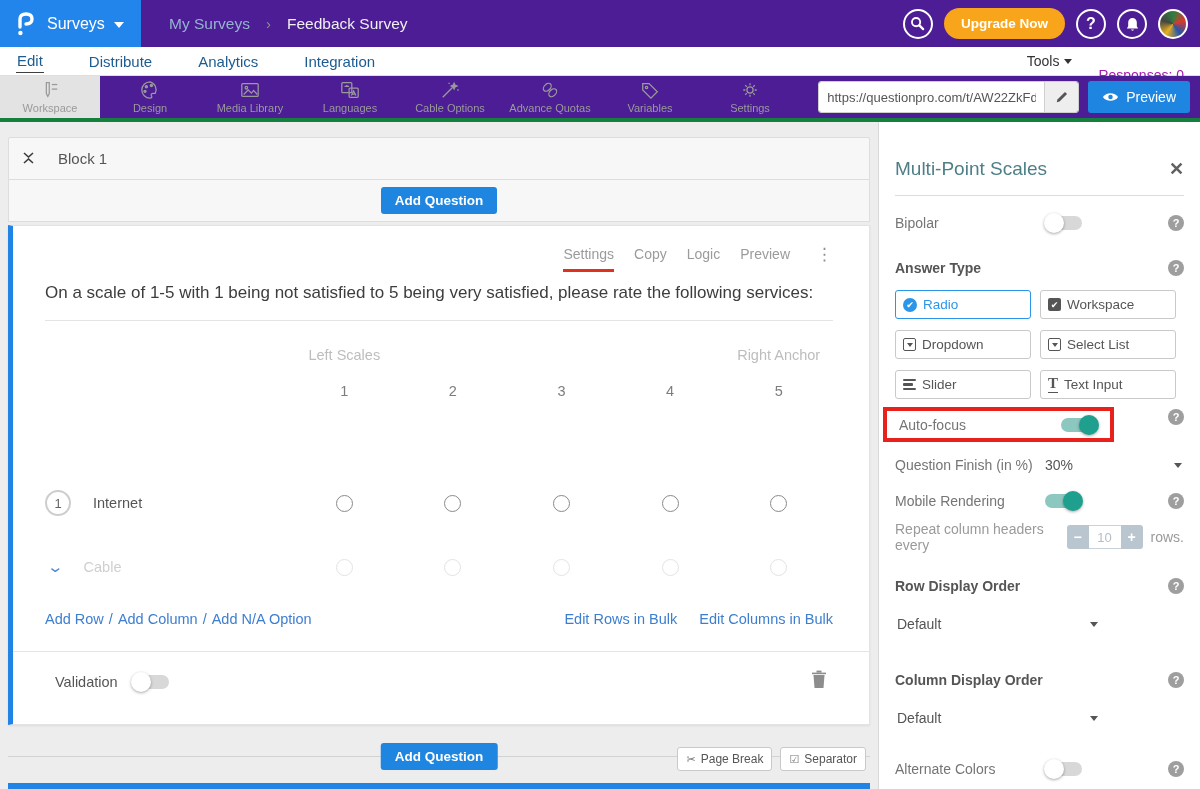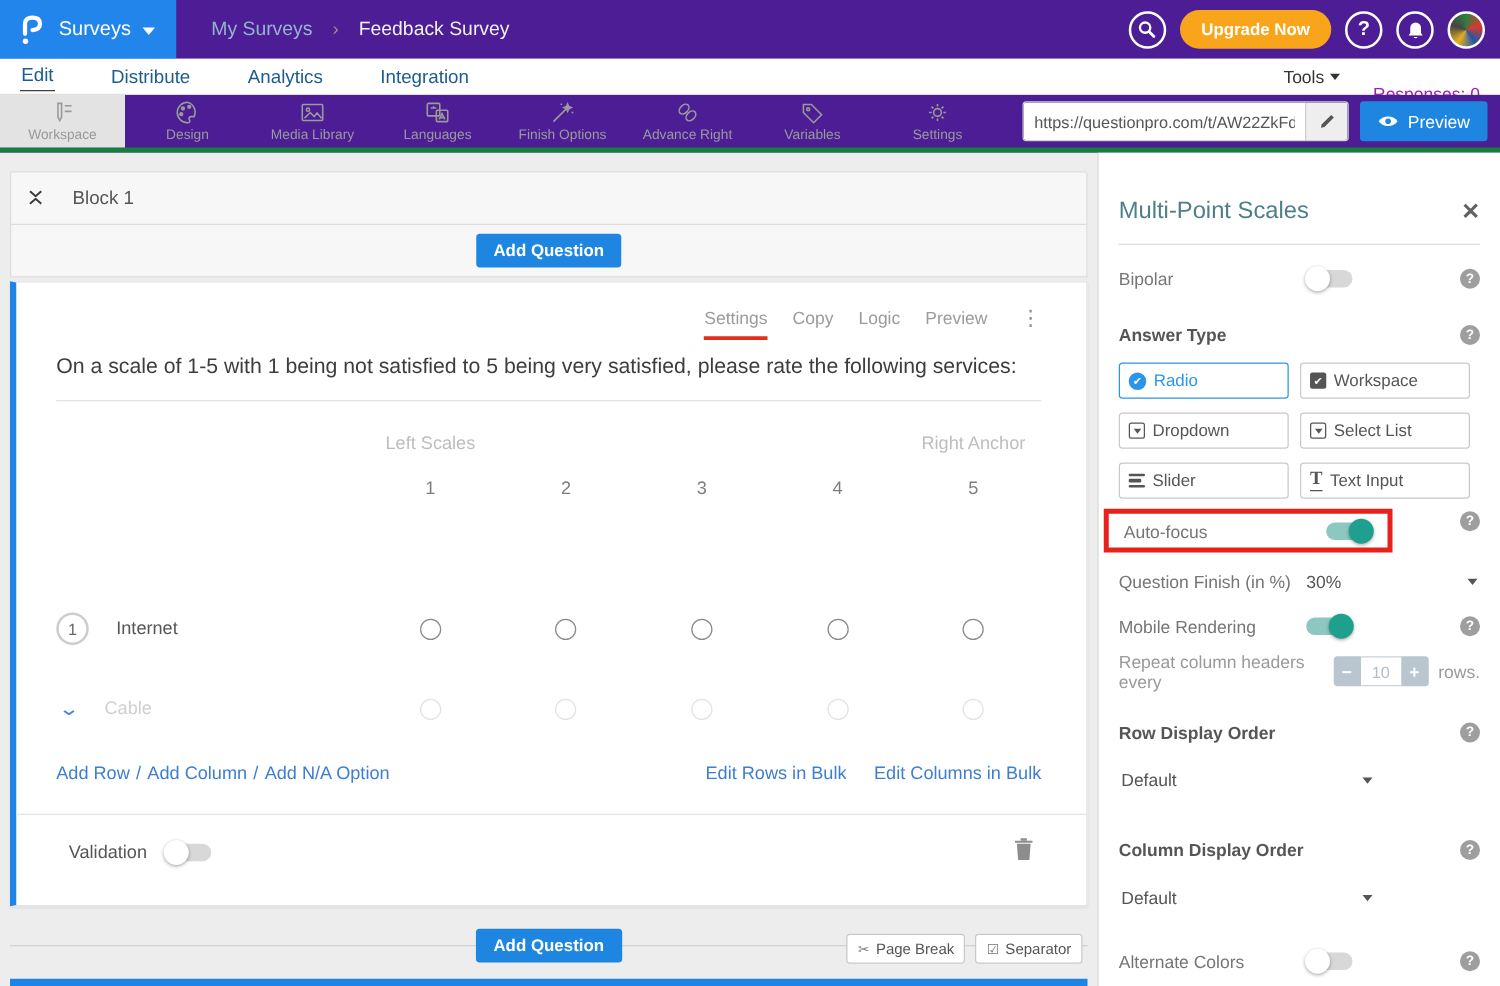--- a/index.html
+++ b/index.html
@@ -231,28 +231,28 @@
       </svg>
       <span class="tlabel">Languages</span>
     </div>
     <div class="tool-item">
       <svg width="22" height="20" viewBox="0 0 24 22">
         <line x1="4" y1="19" x2="15" y2="8"></line>
           <path d="M16.5 3.5 l1 2.2 2.2 1 -2.2 1 -1 2.2 -1-2.2 -2.2-1 2.2-1z" fill="#9a9a9a"></path>
         <line x1="20" y1="11" x2="21.5" y2="11"></line>
           <line x1="11" y1="3" x2="11" y2="4.5"></line>
       </svg>
-      <span class="tlabel">Finish Options</span>
+      <span class="tlabel">Cable Options</span>
     </div>
     <div class="tool-item">
       <svg width="22" height="20" viewBox="0 0 24 22">
         <ellipse cx="9" cy="8" rx="5" ry="3.4" transform="rotate(-45 9 8)"></ellipse>
           <ellipse cx="15" cy="14" rx="5" ry="3.4" transform="rotate(-45 15 14)"></ellipse>
       </svg>
-      <span class="tlabel">Advance Right</span>
+      <span class="tlabel">Advance Quotas</span>
     </div>
     <div class="tool-item">
       <svg width="22" height="20" viewBox="0 0 24 22">
         <path d="M4 4 h7 l9 9 -7 7 -9-9 z"></path>
           <circle cx="8.2" cy="8.2" r="1.3"></circle>
       </svg>
       <span class="tlabel">Variables</span>
     </div>
     <div class="tool-item">
       <svg width="22" height="20" viewBox="0 0 24 22">

